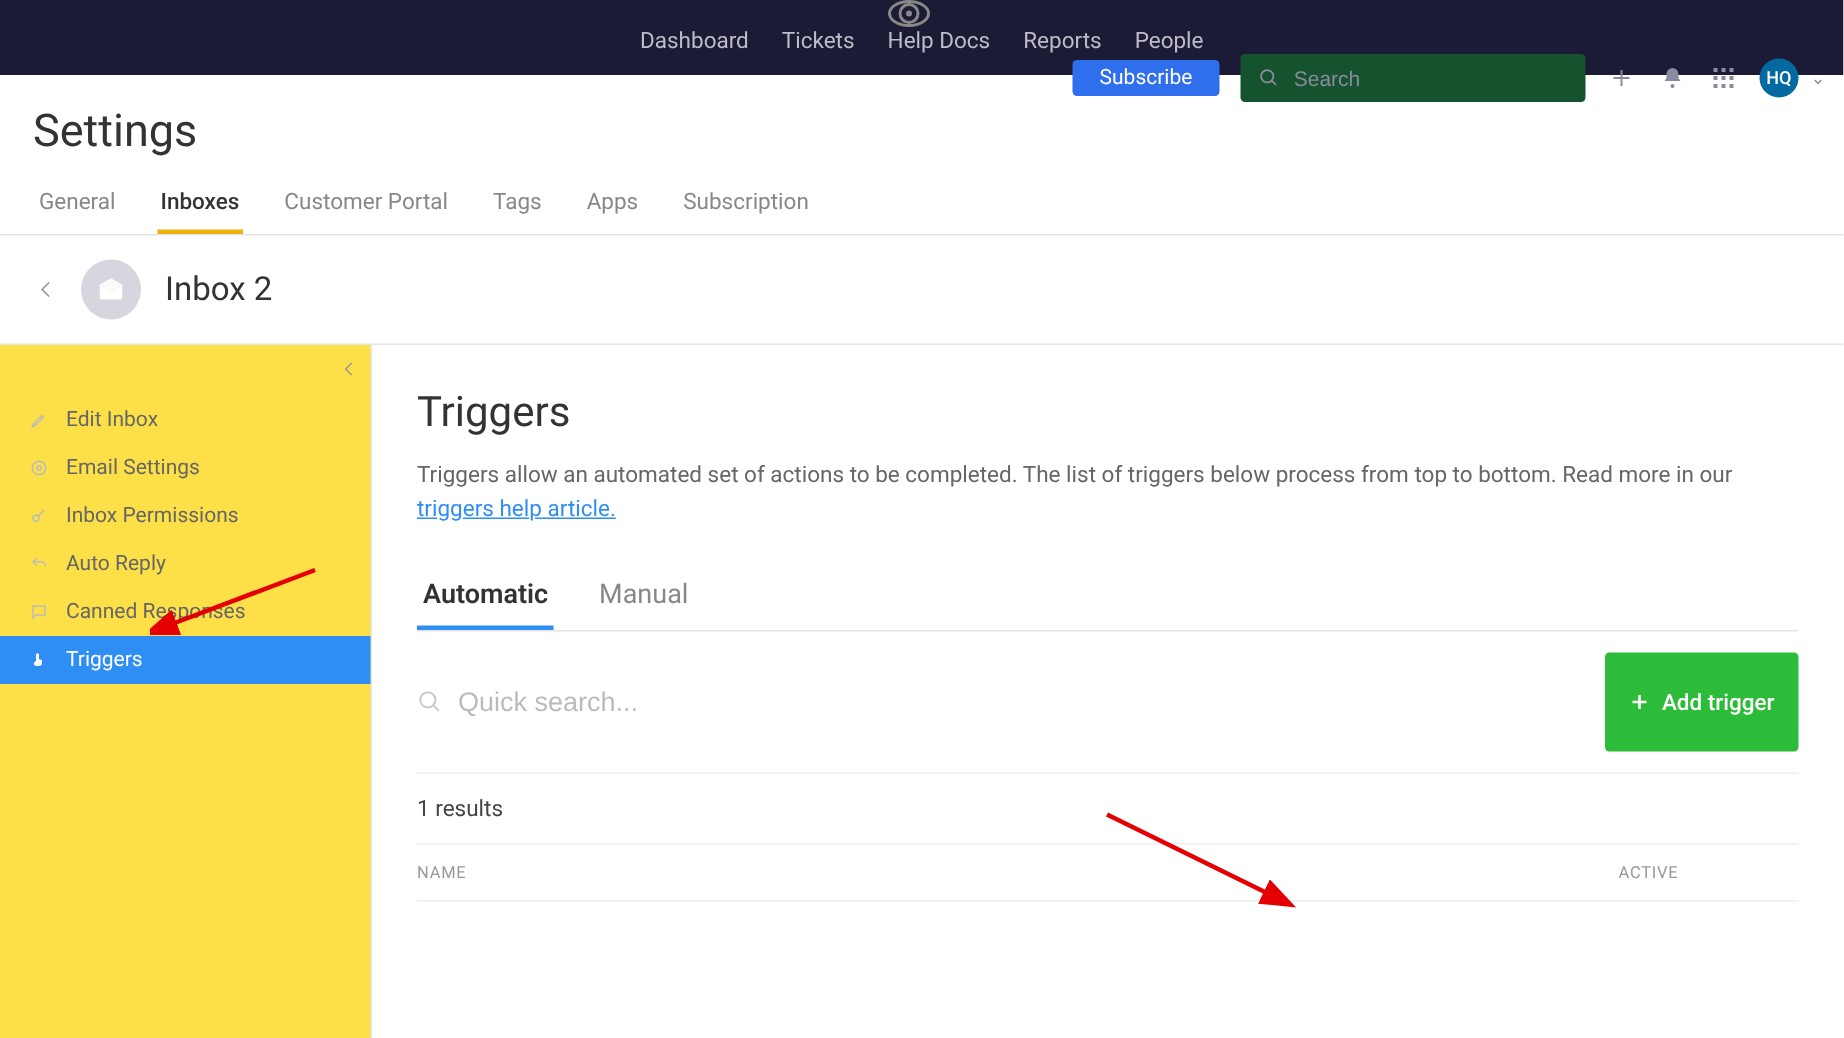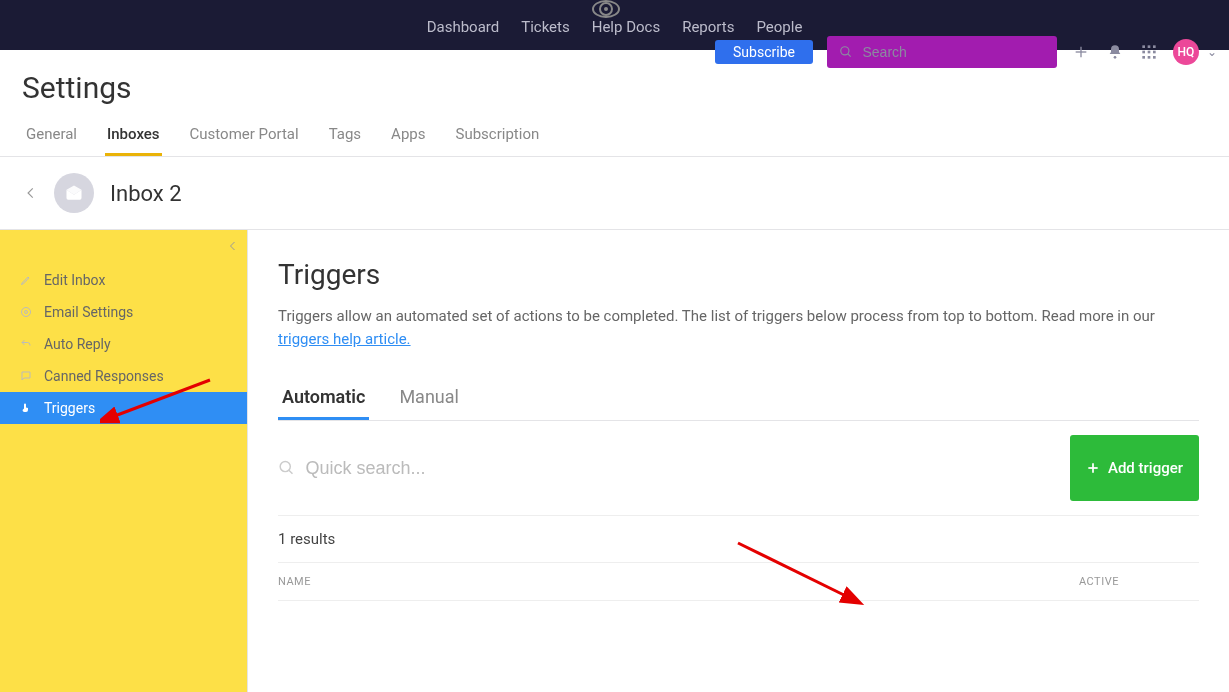--- a/index.html
+++ b/index.html
@@ -41,31 +41,31 @@
     top:3px; left:3px;
   }
   .nav-links { display: flex; gap: 22px; font-size: 15px; }
   .nav-links span { cursor: pointer; color:#bcbccb; }
   .topbar-right { margin-left: auto; display: flex; align-items: center; gap: 14px; }
   .subscribe-btn {
     background: #2f6fed; color: #fff; padding: 4px 18px; border-radius: 3px;
     font-size: 14px; font-weight:400; cursor: pointer;
   }
   .search-box {
-    background: #a21caf; display: flex; align-items: center;
+    background: #14532d; display: flex; align-items: center;
     padding: 6px 10px; border-radius: 3px; width: 230px;
   }
   .search-box input {
     background: transparent; border: none; color: #ccc; outline: none;
     margin-left: 8px; font-size: 14px; width: 100%;
   }
   .search-box input::placeholder { color: #8b8ba0; }
   .icon-btn { width: 20px; height: 20px; display:flex; align-items:center; justify-content:center; cursor:pointer; color:#8b8ba0;}
   .avatar {
-    width: 26px; height: 26px; border-radius: 50%; background: #ec4899;
+    width: 26px; height: 26px; border-radius: 50%; background: #0369a1;
     color: #fff; font-size: 12px; font-weight:500;
     display:flex; align-items:center; justify-content:center;
   }
   .chev { color:#8b8ba0; font-size:12px; margin-left:-6px;}
 
   
   .page-title-wrap { padding: 20px 22px 10px 22px; }
   .page-title { font-size: 30px; font-weight: 400; color:#333; }
 
   
@@ -251,20 +251,29 @@
         <span>Edit Inbox</span>
       </div>
       <div class="side-item">
         <span class="ico">
             <svg width="12" height="12" viewBox="0 0 24 24" fill="none" stroke="currentColor" stroke-width="2">
               <circle cx="12" cy="12" r="9"></circle>
               <circle cx="12" cy="12" r="3"></circle>
             </svg>
           </span>
         <span>Email Settings</span>
+      </div>
+      <div class="side-item">
+        <span class="ico">
+            <svg width="12" height="12" viewBox="0 0 24 24" fill="none" stroke="currentColor" stroke-width="2">
+              <circle cx="8" cy="15" r="4"></circle>
+              <path d="M11 12l8-8"></path>
+            </svg>
+          </span>
+        <span>Inbox Permissions</span>
       </div>
       <div class="side-item">
         <span class="ico">
             <svg width="12" height="12" viewBox="0 0 24 24" fill="none" stroke="currentColor" stroke-width="2">
               <path d="M9 14l-5-5 5-5"></path>
               <path d="M4 9h11a5 5 0 0 1 5 5v1"></path>
             </svg>
           </span>
         <span>Auto Reply</span>
       </div>

